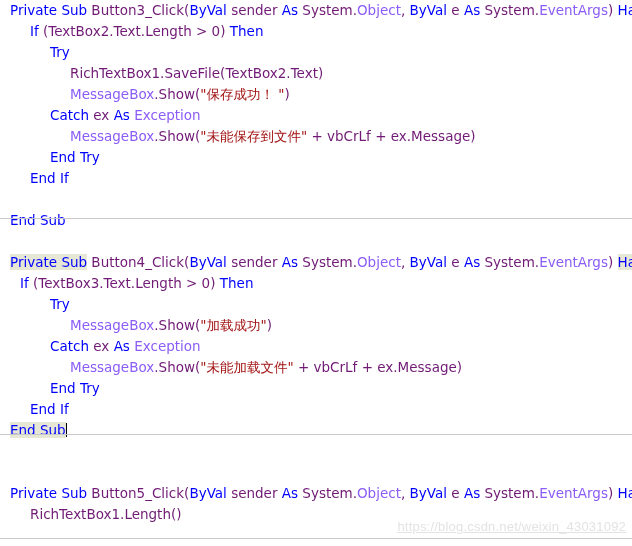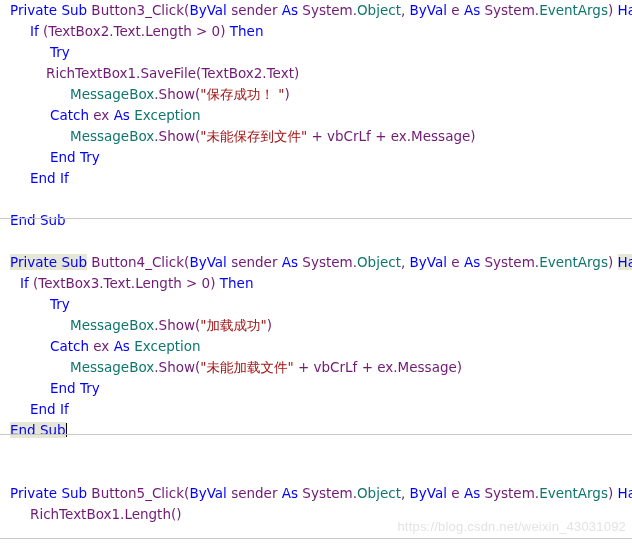--- a/index.html
+++ b/index.html
@@ -30,21 +30,21 @@
     font-family: "DejaVu Sans", "Liberation Sans", sans-serif;
     font-size: 13.5px;
     color: #000000;
     padding-left: 10px;
     box-sizing: border-box;
     overflow: hidden;
   }
 
   .tok { white-space: pre; }
   .kw   { color: #0000ff; }
-  .type { color: #0f766e; }
+  .type { color: #8b5cf6; }
   .str  { color: #a31515; }
   .plain{ color: #701a75; }
   .hl   { background: #e7e7d6; }
 
   .sep {
     position: absolute;
     left: 0;
     width: 632px;
     height: 1px;
     background: #c8c8c8;
@@ -62,31 +62,32 @@
   #watermark {
     position: absolute;
     right: 6px;
     bottom: 12px;
     font-family: "Liberation Sans", "DejaVu Sans", sans-serif;
     font-size: 13px;
     color: #e3e3e3;
     letter-spacing: 0.2px;
     white-space: nowrap;
     user-select: none;
+    text-decoration: underline;
   }
 </style>
 </head>
 <body>
 
 <div id="editor">
   <div id="code-body">
       <div class="code-line" style="padding-left: 10px;"><span class="tok kw">Private</span><span class="tok plain"> </span><span class="tok kw">Sub</span><span class="tok plain"> Button3_Click</span><span class="tok plain">(</span><span class="tok kw">ByVal</span><span class="tok plain"> sender </span><span class="tok kw">As</span><span class="tok plain"> System.</span><span class="tok type">Object</span><span class="tok plain">, </span><span class="tok kw">ByVal</span><span class="tok plain"> e </span><span class="tok kw">As</span><span class="tok plain"> System.</span><span class="tok type">EventArgs</span><span class="tok plain">) </span><span class="tok kw">Handl</span></div>
       <div class="code-line" style="padding-left: 30px;"><span class="tok kw">If</span><span class="tok plain"> (TextBox2.Text.Length &gt; 0) </span><span class="tok kw">Then</span></div>
       <div class="code-line" style="padding-left: 50px;"><span class="tok kw">Try</span></div>
-      <div class="code-line" style="padding-left: 46px;"><span class="tok plain">RichTextBox1.SaveFile(TextBox2.Text)</span></div>
+      <div class="code-line" style="padding-left: 70px;"><span class="tok plain">RichTextBox1.SaveFile(TextBox2.Text)</span></div>
       <div class="code-line" style="padding-left: 70px;"><span class="tok type">MessageBox</span><span class="tok plain">.Show(</span><span class="tok str">"保存成功！ "</span><span class="tok plain">)</span></div>
       <div class="code-line" style="padding-left: 50px;"><span class="tok kw">Catch</span><span class="tok plain"> ex </span><span class="tok kw">As</span><span class="tok plain"> </span><span class="tok type">Exception</span></div>
       <div class="code-line" style="padding-left: 70px;"><span class="tok type">MessageBox</span><span class="tok plain">.Show(</span><span class="tok str">"未能保存到文件"</span><span class="tok plain"> + vbCrLf + ex.Message)</span></div>
       <div class="code-line" style="padding-left: 50px;"><span class="tok kw">End</span><span class="tok plain"> </span><span class="tok kw">Try</span></div>
       <div class="code-line" style="padding-left: 30px;"><span class="tok kw">End</span><span class="tok plain"> </span><span class="tok kw">If</span></div>
       <div class="code-line" style="padding-left: 10px;">&nbsp;</div>
       <div class="code-line" style="padding-left: 10px;"><span class="tok kw">End</span><span class="tok plain"> </span><span class="tok kw">Sub</span></div>
       <div class="code-line" style="padding-left: 10px;">&nbsp;</div>
       <div class="code-line" style="padding-left: 10px;"><span class="tok kw hl">Private</span><span class="tok plain hl"> </span><span class="tok kw hl">Sub</span><span class="tok plain"> Button4_Click</span><span class="tok plain">(</span><span class="tok kw">ByVal</span><span class="tok plain"> sender </span><span class="tok kw">As</span><span class="tok plain"> System.</span><span class="tok type">Object</span><span class="tok plain">, </span><span class="tok kw">ByVal</span><span class="tok plain"> e </span><span class="tok kw">As</span><span class="tok plain"> System.</span><span class="tok type">EventArgs</span><span class="tok plain">) </span><span class="tok kw hl">Handl</span></div>
       <div class="code-line" style="padding-left: 20px;"><span class="tok kw">If</span><span class="tok plain"> (TextBox3.Text.Length &gt; 0) </span><span class="tok kw">Then</span></div>

